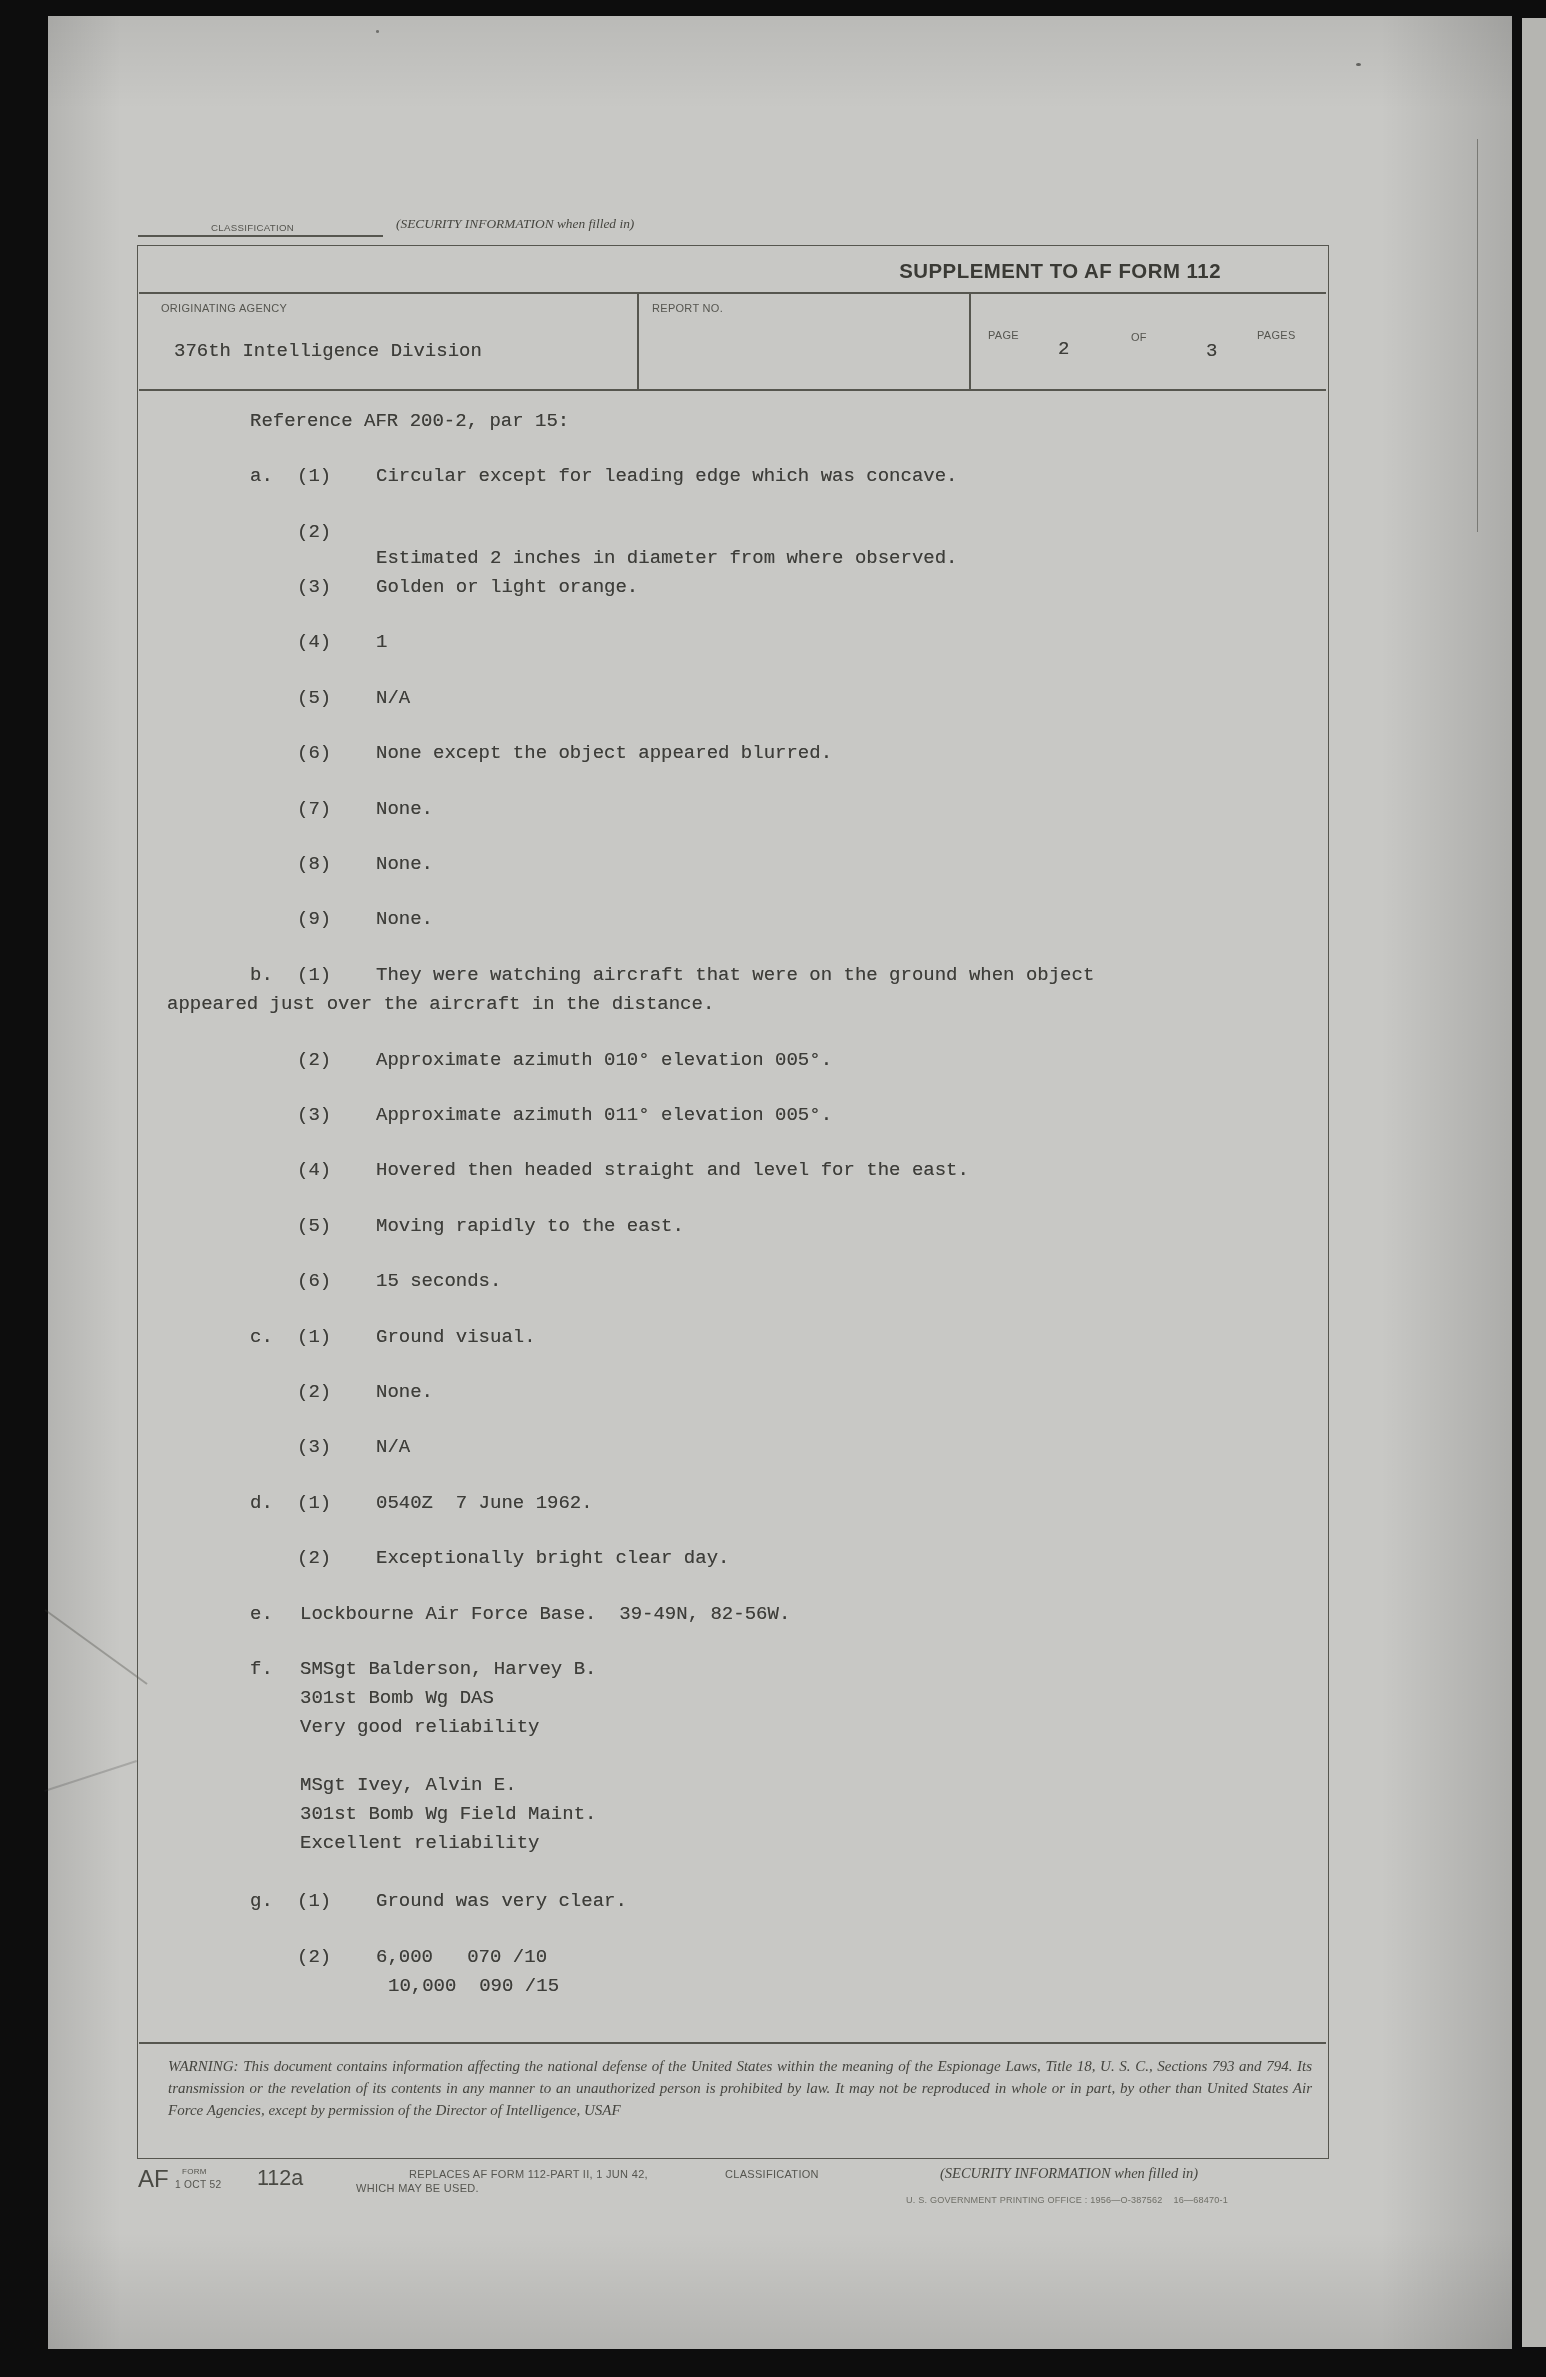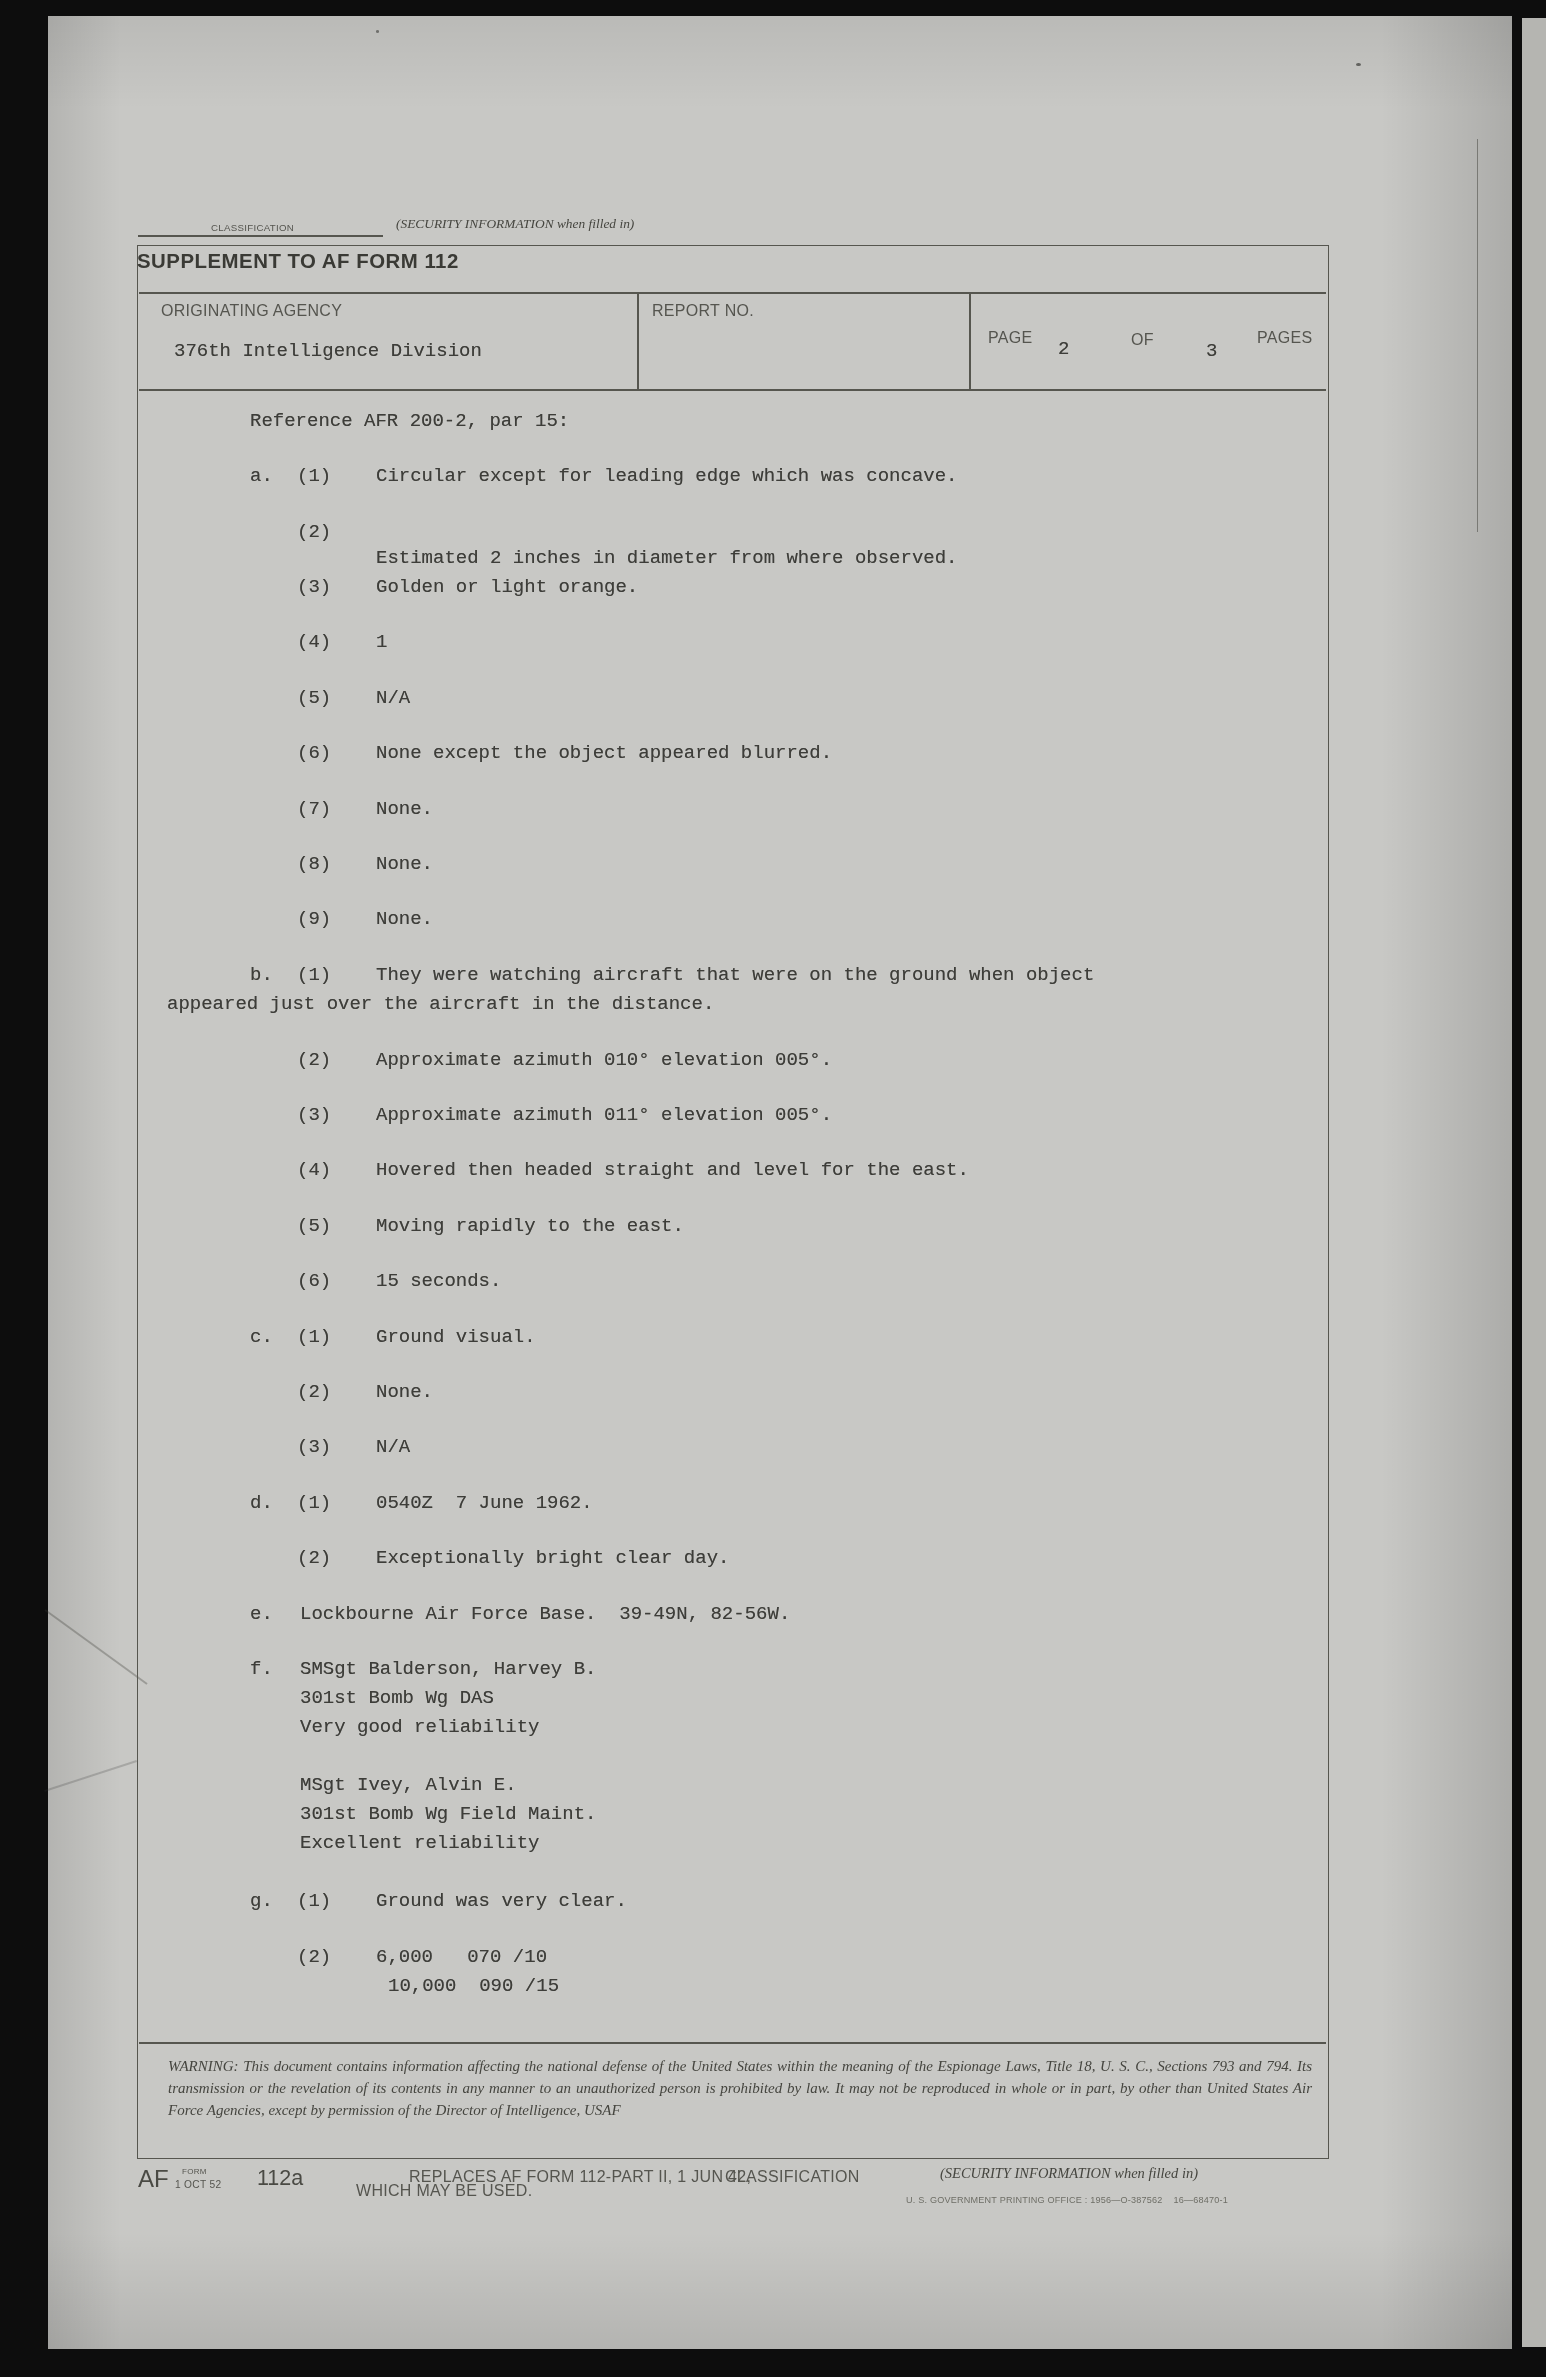--- a/index.html
+++ b/index.html
@@ -19,21 +19,21 @@
       #c8c8c5;
   }
   .rightstrip{position:absolute;left:1522px;top:18.3px;width:25px;height:2329px;background:#b5b5b1;}
   .abs{position:absolute;}
   .line{position:absolute;left:0;width:1547px;height:26px;}
   .mono{
     font-family:"Liberation Mono","DejaVu Sans Mono",monospace;
     font-size:19px;color:#3d3d39;white-space:pre;
     text-shadow:0 0 0.5px rgba(61,61,57,0.55);
   }
-  .lab{font-family:"Liberation Sans",sans-serif;font-size:16px;color:#55554f;letter-spacing:0.3px;white-space:pre;}
+  .lab{font-family:"Liberation Sans",sans-serif;font-size:11px;color:#55554f;letter-spacing:0.3px;white-space:pre;}
   .ital{font-family:"Liberation Serif",serif;font-style:italic;font-size:13.4px;color:#45453f;white-space:pre;}
   .ttl{font-family:"Liberation Sans",sans-serif;font-weight:bold;font-size:20.4px;color:#3a3a35;letter-spacing:0.5px;}
   .bignum{font-family:"Liberation Sans",sans-serif;font-size:21.5px;color:#4a4a44;}
   .warn{
     font-family:"Liberation Serif",serif;font-style:italic;
     font-size:15px;line-height:22px;color:#45453f;text-align:justify;
   }
   .hline{position:absolute;background:#56564f;height:1.6px;}
   .vline{position:absolute;background:#56564f;width:1.6px;}
   .formbox{position:absolute;left:137px;top:245px;width:1190px;height:1912px;border:1.6px solid #56564f;background:transparent;}
@@ -58,21 +58,21 @@
   <span class="abs ital" style="left:396px;top:216px;">(SECURITY INFORMATION when filled in)</span>
 
   <div class="formbox"></div>
 
   <div class="hline" style="left:139px;top:292px;width:1187px;"></div>
   <div class="hline" style="left:139px;top:389px;width:1187px;"></div>
   <div class="vline" style="left:637px;top:294px;height:96px;"></div>
   <div class="vline" style="left:969px;top:294px;height:96px;"></div>
   <div class="hline" style="left:139px;top:2042px;width:1187px;"></div>
 
-  <div class="abs ttl" style="left:137px;top:250px;width:1084px;text-align:left;">SUPPLEMENT TO AF FORM 112</div>
+  <div class="abs ttl" style="left:137px;top:260px;width:1084px;text-align:right;">SUPPLEMENT TO AF FORM 112</div>
 
   <span class="abs lab" style="left:161px;top:302px;">ORIGINATING AGENCY</span>
   <span class="abs mono" style="left:174px;top:340px;">376th Intelligence Division</span>
 
   <span class="abs lab" style="left:652px;top:302px;">REPORT NO.</span>
   <span class="abs mono" style="left:652px;top:340px;"></span>
 
   <span class="abs lab" style="left:988px;top:329px;">PAGE</span>
   <span class="abs mono" style="left:1058px;top:338px;">2</span>
   <span class="abs lab" style="left:1131px;top:331px;">OF</span>

